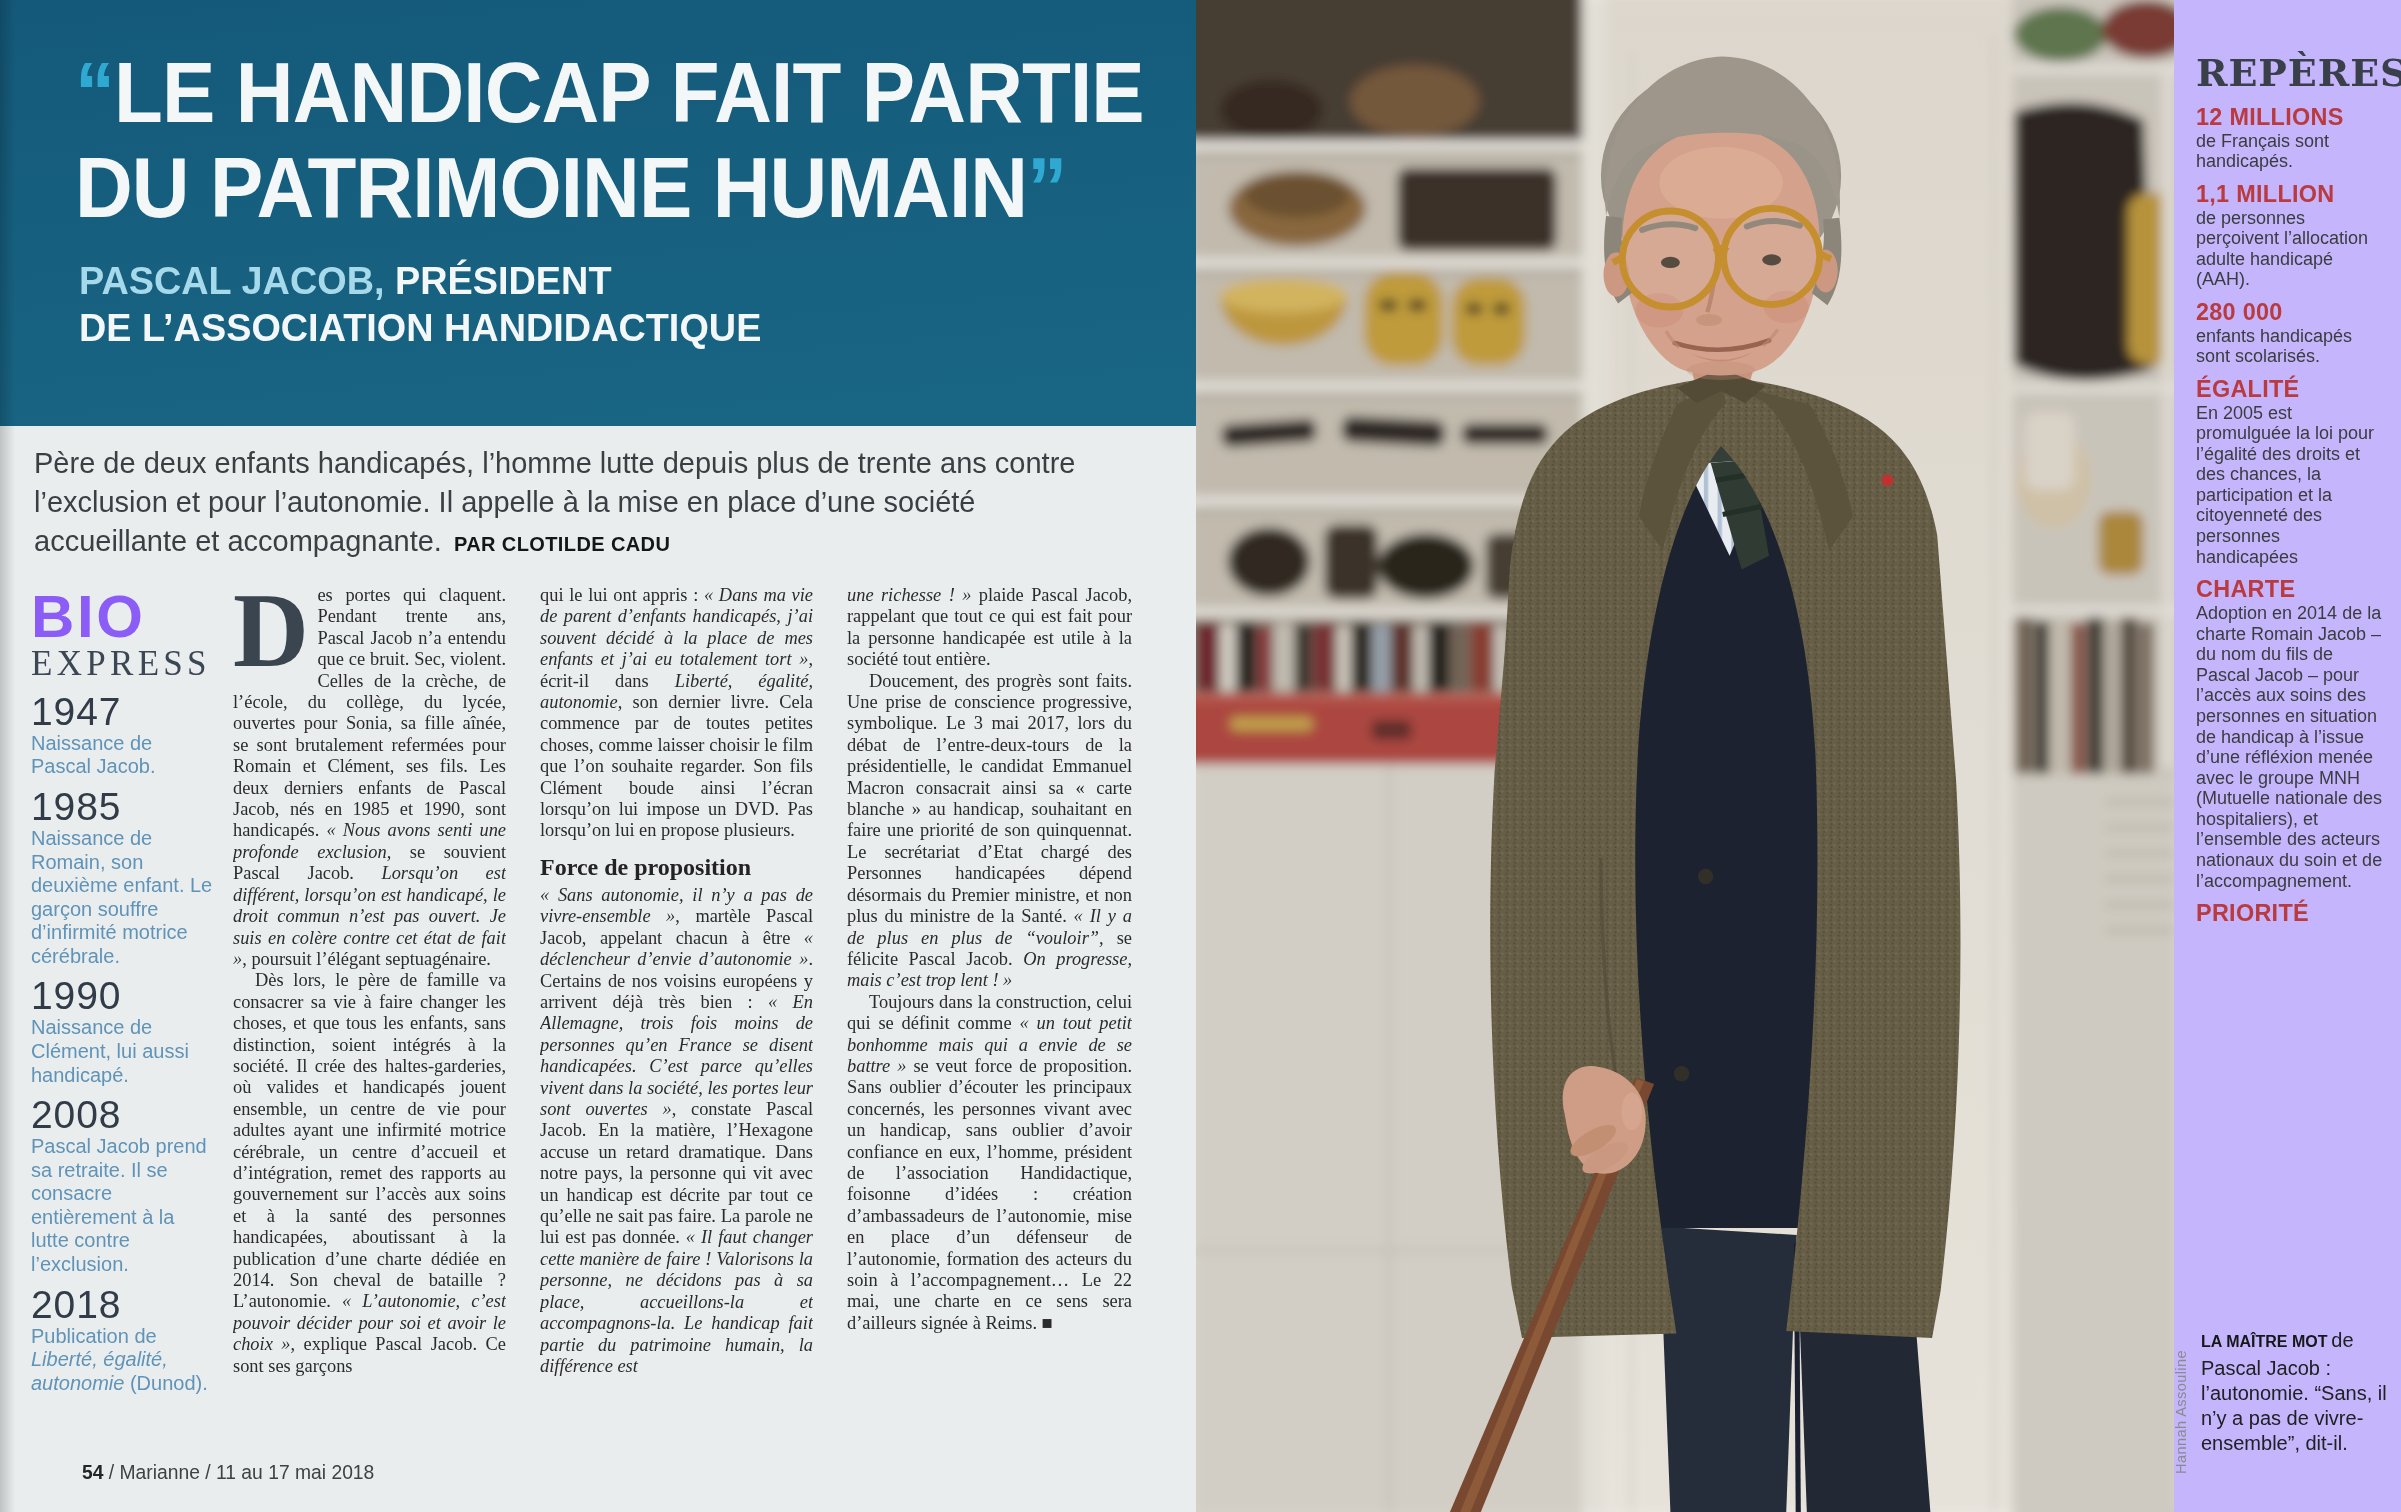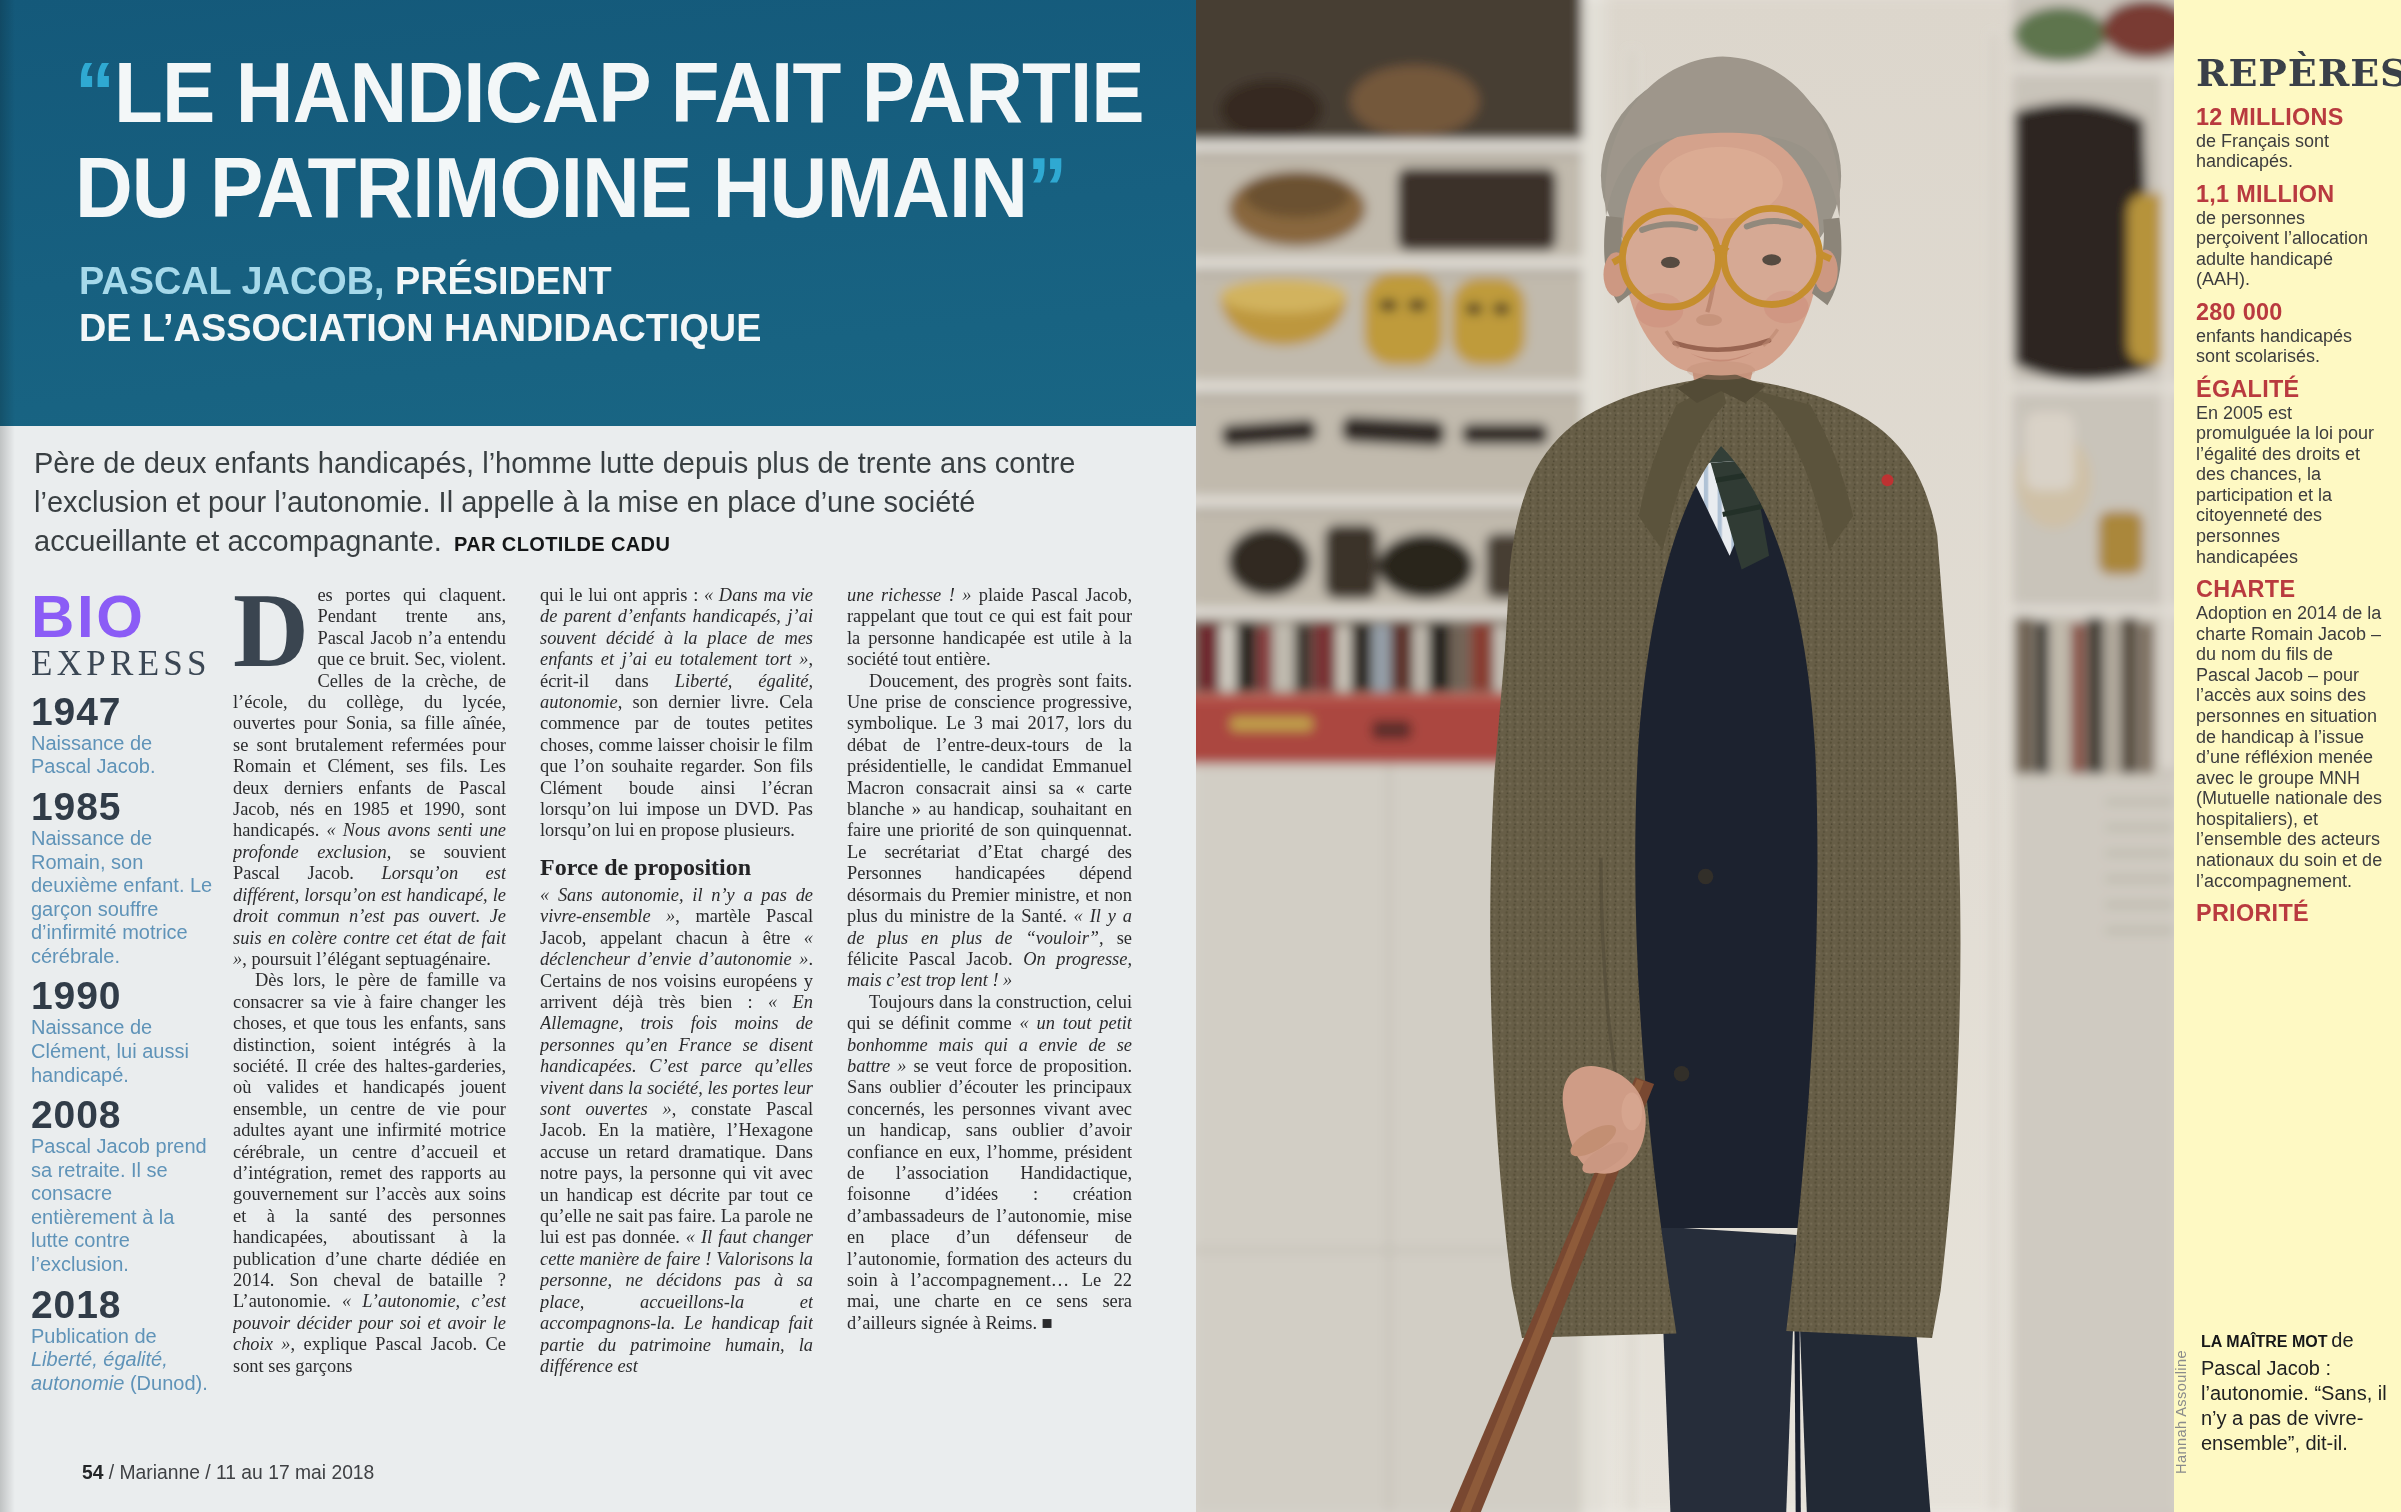--- a/index.html
+++ b/index.html
@@ -22,21 +22,21 @@
   
   .intro{position:absolute;left:34px;top:444px;width:1089px;
         font-size:29px;line-height:39px;color:#393f42;}
   .byline{font-weight:700;font-size:20px;color:#141617;letter-spacing:0.4px;margin-left:12px;}
 
   
   .bio{position:absolute;left:31px;top:590px;width:184px;}
   .bio-t1{font-family:Liberation Sans, sans-serif;font-weight:700;font-size:60px;line-height:53px;
         color:#8b5cf6;letter-spacing:2.6px;}
   .bio-t2{font-family:"Liberation Serif",serif;font-size:35px;line-height:41px;color:#3b4754;letter-spacing:4.3px;}
-  .bio-year{font-weight:700;font-size:39px;line-height:41px;color:#313c48;margin-top:6.9px;letter-spacing:0.9px;}
+  .bio-year{font-weight:400;font-size:39px;line-height:41px;color:#313c48;margin-top:6.9px;letter-spacing:0.9px;}
   .bio-text{font-size:20px;line-height:23.6px;color:#5f93b8;}
   .bio-text .it{font-style:italic;}
 
   
   .col{position:absolute;top:585px;height:858px;overflow:hidden;}
   .col1{left:233px;width:273px;}
   .col2{left:540px;width:273px;}
   .col3{left:847px;width:285px;}
   .p{margin:0;font-family:"Liberation Serif",serif;font-size:18.4px;line-height:21.4px;
         color:#2b2b2d;text-align:justify;}
@@ -49,21 +49,21 @@
 
   
   .footer{position:absolute;left:82px;top:1462px;font-size:19.3px;color:#3f4144;}
   .footer .pn{font-weight:700;color:#232527;}
 
   
   .photo{position:absolute;left:1196px;top:0;width:978px;height:1512px;overflow:hidden;}
   .photo svg{display:block;width:100%;height:100%;}
 
   
-  .sidebar{position:absolute;left:2174px;top:0;width:227px;height:1512px;background:#fef9c3;}
+  .sidebar{position:absolute;left:2174px;top:0;width:227px;height:1512px;background:#c4b5fd;}
   .sb-inner{position:absolute;left:22px;top:50px;width:187px;}
   .sb-title{font-family:"DejaVu Serif",serif;font-weight:700;font-size:38px;line-height:45px;
         color:#3a4049;letter-spacing:0.9px;margin-bottom:3.4px;}
   .sb-head{font-weight:700;font-size:24.4px;line-height:28px;color:#b93a3f;margin-top:7.7px;
         letter-spacing:0.3px;transform:scaleX(.96);transform-origin:left top;white-space:nowrap;}
   .sb-text{font-size:18px;line-height:20.6px;color:#3c3c3e;}
 
   
   .caption{position:absolute;left:2201px;top:1328px;width:190px;}
   .cap-head{font-weight:700;font-size:16px;line-height:26.6px;color:#161718;}

